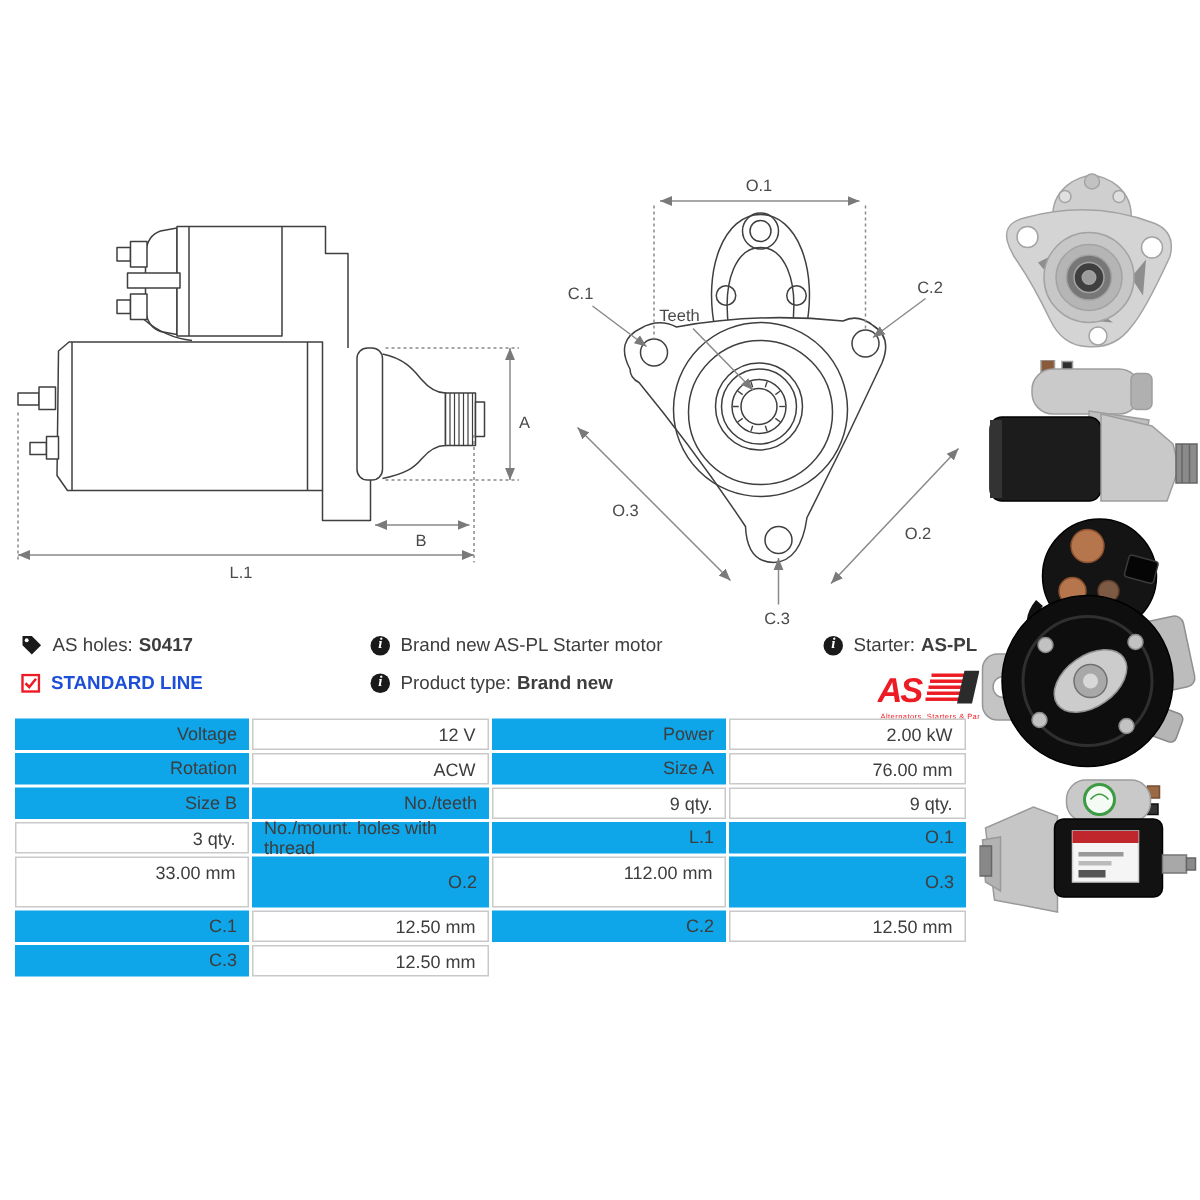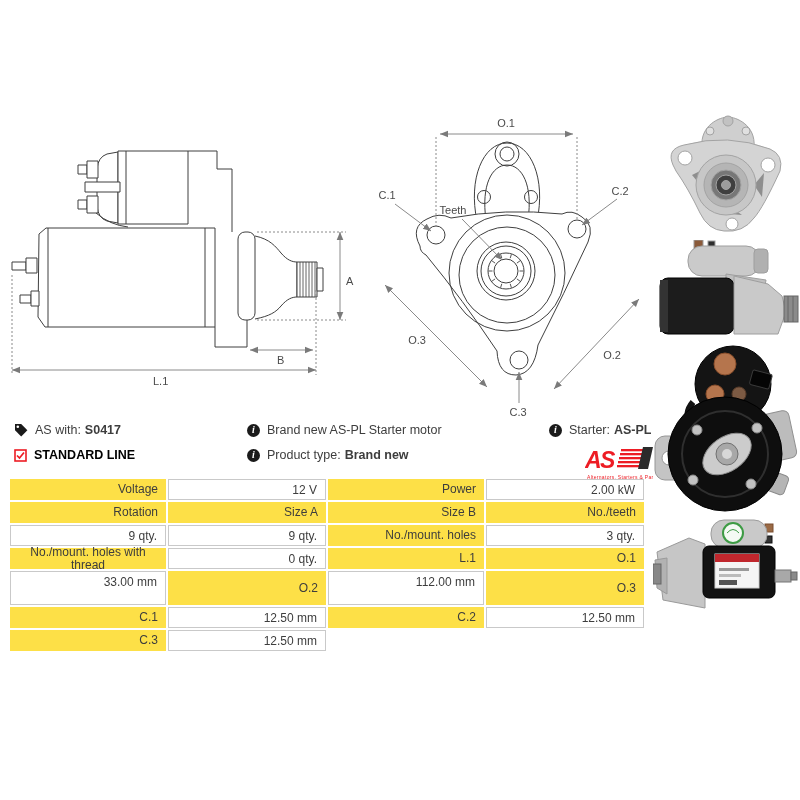--- a/index.html
+++ b/index.html
@@ -5,31 +5,31 @@
   html,body{margin:0;padding:0;background:#fff;}
   .page{position:relative;width:800px;height:800px;background:#fff;overflow:hidden;
         font-family:"Liberation Sans",sans-serif;color:#3d3d3d;}
   .abs{position:absolute;}
   svg text{font-family:"Liberation Sans",sans-serif;font-size:11px;fill:#4a4a4a;}
   
   .info-col{position:absolute;}
   .info-line{display:flex;align-items:center;gap:7px;height:16px;margin-bottom:9px;font-size:12.5px;white-space:nowrap;}
   .info-line b{font-weight:bold;}
   .lbl{margin-right:4px;}
-  .red-line{color:#000000;}
+  .red-line{color:#1d4ed8;}
   .icon-i{width:13px;height:13px;border-radius:50%;background:#1a1a1a;color:#fff;flex:0 0 13px;
           display:flex;align-items:center;justify-content:center;
           font-family:"Liberation Serif",serif;font-style:italic;font-weight:bold;font-size:10px;line-height:1;}
   
   .spec-table{position:absolute;left:10px;top:479px;width:634px;display:grid;
               grid-template-columns:156px 158px 156px 158px;
               grid-template-rows:21px 21px 21px 21px 34px 21px 21px 21px;
               column-gap:2px;row-gap:2px;font-size:12px;}
-  .sl{background:#fde047;display:flex;align-items:center;justify-content:flex-end;
-      padding:0 8px;text-align:center;line-height:13px;}
+  .sl{background:#0ea5e9;display:flex;align-items:center;justify-content:flex-end;
+      padding:0 8px;text-align:left;line-height:13px;}
   .sv{background:#fff;border:1px solid #c9c9c9;display:flex;align-items:flex-start;justify-content:flex-end;
       padding:3px 8px 12px 8px;}
   
   .aspl-logo{margin:1px 0 0 36px;}
 </style>
 </head>
 <body>
 
 <div class="page">
 
@@ -235,21 +235,21 @@
       <rect x="66" y="62" width="18" height="5" fill="#555" stroke="none"></rect>
     </g>
   </svg>
 
   <div class="info-col" style="left:14px;top:422px">
     <div class="info-line">
       <svg width="14" height="14" viewBox="0 0 14 14">
         <path d="M1,2 L1,7.2 L7.2,13.4 L13.4,7.2 L7.2,1 L1,1 Z" fill="#1a1a1a"></path>
         <circle cx="3.8" cy="3.8" r="1.3" fill="#fff"></circle>
       </svg>
-      <span><span class="lbl">AS with:</span><b>S0417</b></span>
+      <span><span class="lbl">AS holes:</span><b>S0417</b></span>
     </div>
     <div class="info-line red-line">
       <svg width="13" height="13" viewBox="0 0 13 13">
         <rect x="1" y="1" width="11" height="11" fill="none" stroke="#ed1c24" stroke-width="1.6"></rect>
         <path d="M3,6.5 L5.5,9 L10,3.5" fill="none" stroke="#ed1c24" stroke-width="1.7"></path>
       </svg>
       <b>STANDARD LINE</b>
     </div>
   </div>
 
@@ -285,32 +285,32 @@
     </div>
   </div>
 
   <div class="spec-table">
     <div class="sl">Voltage</div>
     <div class="sv">12 V</div>
     <div class="sl">Power</div>
     <div class="sv">2.00 kW</div>
 
     <div class="sl">Rotation</div>
+    <div class="sv">ACW</div>
     <div class="sl">Size A</div>
+    <div class="sv">76.00 mm</div>
 
     <div class="sl">Size B</div>
     <div class="sl">No./teeth</div>
     <div class="sv">9 qty.</div>
 
     <div class="sv">9 qty.</div>
-    <div class="sl">No./mount. holes</div>
     <div class="sv">3 qty.</div>
 
     <div class="sl">No./mount. holes with thread</div>
-    <div class="sv">0 qty.</div>
     <div class="sl">L.1</div>
 
     <div class="sl">O.1</div>
     <div class="sv">33.00 mm</div>
     <div class="sl">O.2</div>
     <div class="sv">112.00 mm</div>
 
     <div class="sl">O.3</div>
     <div class="sl">C.1</div>
     <div class="sv">12.50 mm</div>

